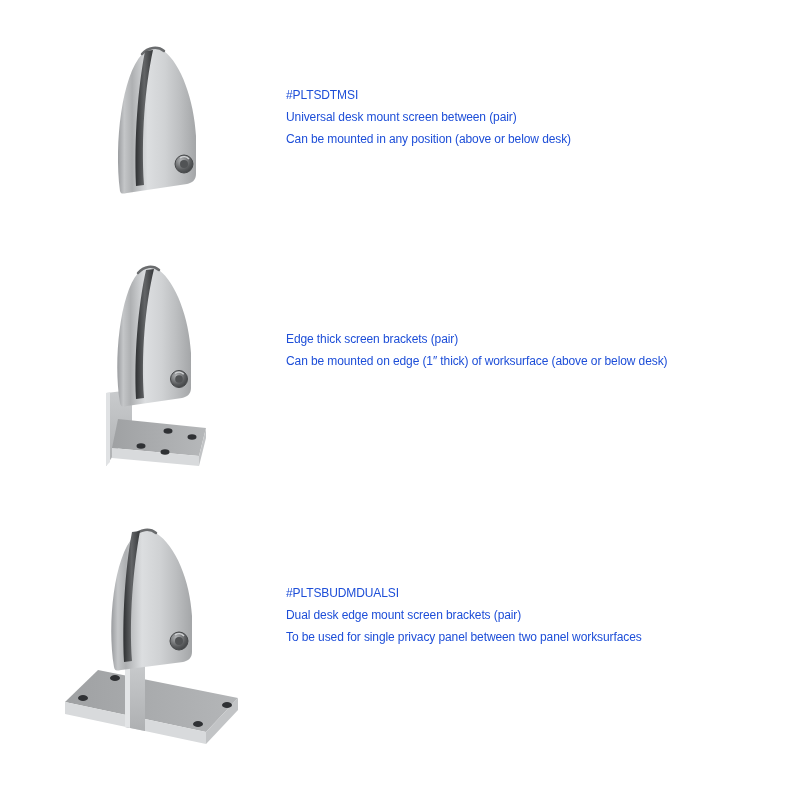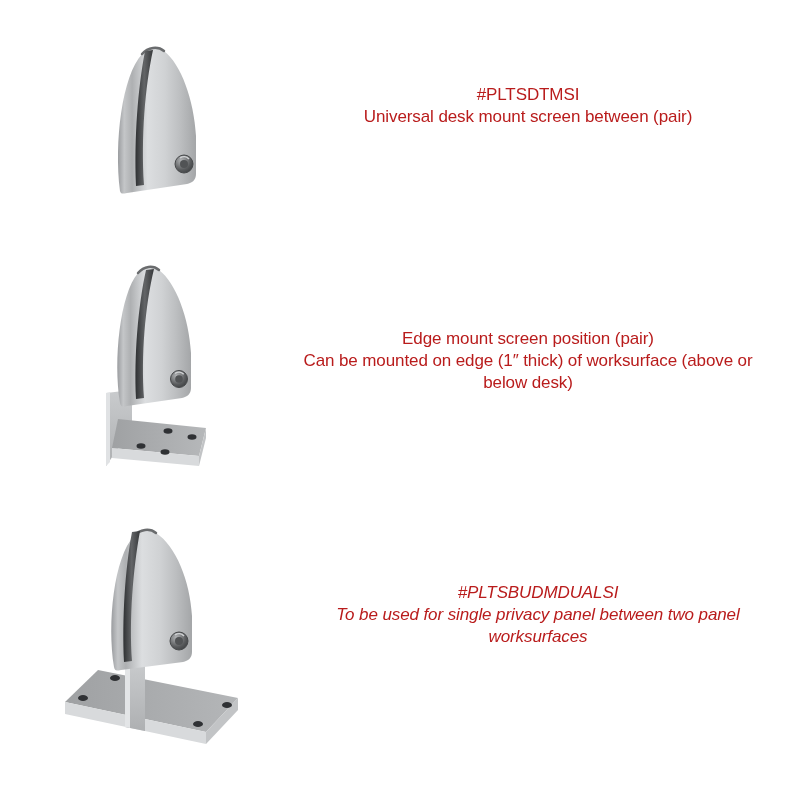--- a/index.html
+++ b/index.html
@@ -5,26 +5,26 @@
   html,body{margin:0;padding:0;}
   body{
     width:800px;height:800px;background:#ffffff;position:relative;
     font-family:"Liberation Sans", sans-serif;overflow:hidden;
   }
   .product-image{position:absolute;}
   .img-1{left:100px;top:42px;width:110px;height:155px;}
   .img-2{left:92px;top:262px;width:130px;height:215px;}
   .img-3{left:52px;top:525px;width:200px;height:225px;}
   .product-text{
-    position:absolute;width:484px;color:#b91c1c;
-    font-size:17px;line-height:22px;letter-spacing:-0.1px;text-align:center;
+    position:absolute;width:484px;color:#1d4ed8;
+    font-size:12px;line-height:22px;letter-spacing:-0.1px;
   }
   .txt-1{left:286px;top:84px;}
   .txt-2{left:286px;top:328px;}
-  .txt-3{left:296px;top:582px;font-style:italic;}
+  .txt-3{left:286px;top:582px;}
   .sku,.name,.desc{white-space:normal;}
 </style>
 </head>
 <body>
 
 <svg class="product-image img-1" viewBox="0 0 110 155">
   <defs>
     <linearGradient id="gBodyA" x1="0" y1="0" x2="1" y2="0">
       <stop offset="0" stop-color="#9b9da0"></stop>
         <stop offset="0.08" stop-color="#c4c6c8"></stop>
@@ -162,23 +162,25 @@
       <circle r="9" fill="none" stroke="#47494b" stroke-width="1"></circle>
       <circle r="4" fill="#515355"></circle>
       <path d="M-4,-6 A7,7 0 0 1 5,-5" stroke="#d0d2d4" stroke-width="1.5" fill="none"></path>
     </g>
   </g>
 </svg>
 
 <div class="product-text txt-1">
   <div class="sku">#PLTSDTMSI</div>
   <div class="name">Universal desk mount screen between (pair)</div>
+  <div class="desc">Can be mounted in any position (above or below desk)</div>
 </div>
 
 <div class="product-text txt-2">
-  <div class="name">Edge mount screen position (pair)</div>
+  <div class="name">Edge thick screen brackets (pair)</div>
   <div class="desc">Can be mounted on edge (1″ thick) of worksurface (above or below desk)</div>
 </div>
 
 <div class="product-text txt-3">
   <div class="sku">#PLTSBUDMDUALSI</div>
+  <div class="name">Dual desk edge mount screen brackets (pair)</div>
   <div class="desc">To be used for single privacy panel between two panel worksurfaces</div>
 </div>
 
 </body></html>

